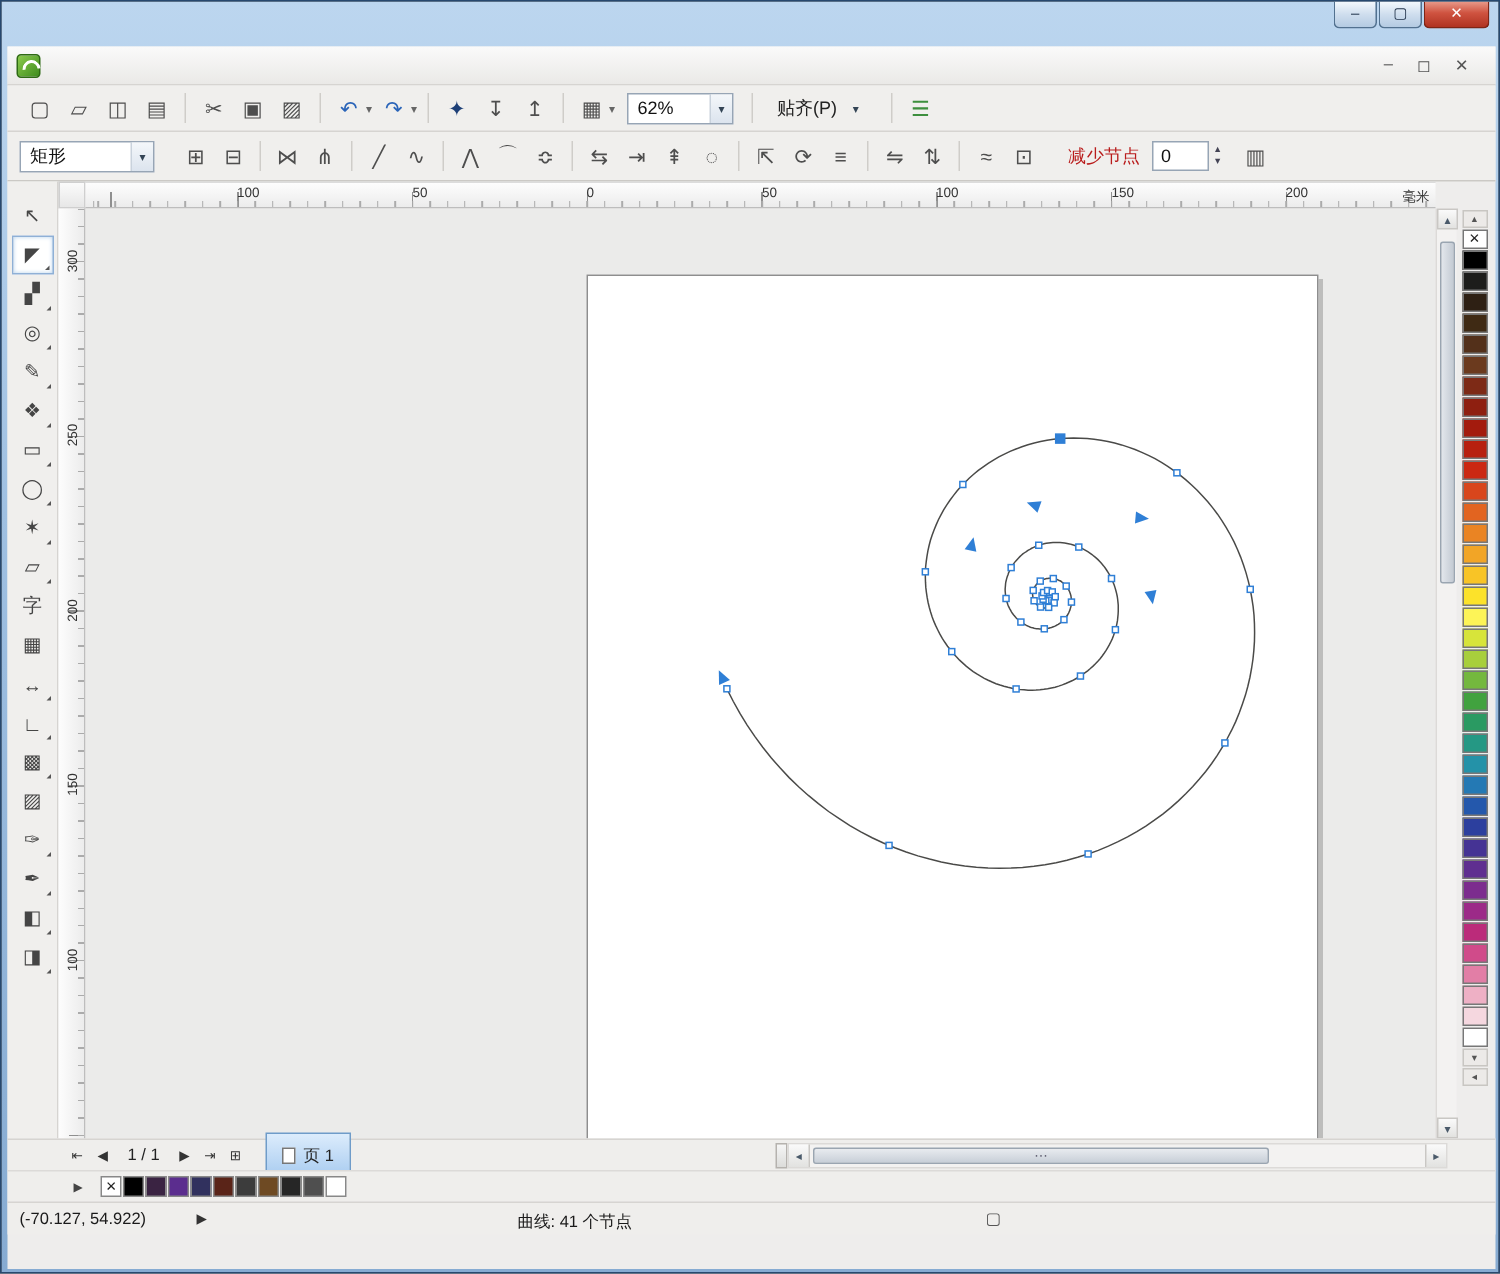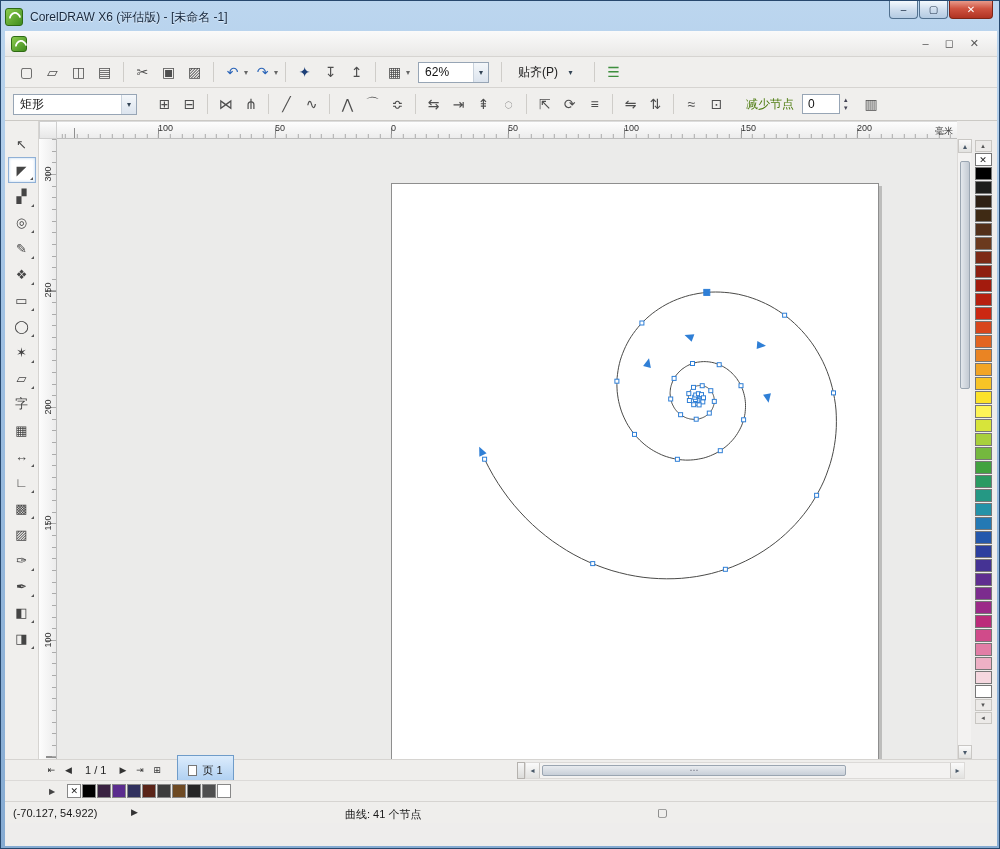--- a/index.html
+++ b/index.html
@@ -37,23 +37,23 @@
   .tsep { width:1px; height:20px; background:#cfcdc9; margin:0 4px; }
   .microdrop { font-size:8px; color:#666; margin-left:-3px; }
   .combo { display:flex; align-items:center; background:#fff; border:1px solid #97a5b5; height:21px; font-size:12px; }
   .combo.zoom { width:71px; margin:0 5px; }
   .cval { flex:1; padding-left:6px; color:#111; }
   .carr { width:15px; height:100%; display:flex; align-items:center; justify-content:center; font-size:8px;
           color:#345; border-left:1px solid #c9d2dc; background:linear-gradient(#f4f7fa,#dce4ee); }
   .dropbtn { display:flex; align-items:center; gap:5px; padding:3px 9px; font-size:12px; color:#222;text-align:center; }
   .propbar { position:absolute; left:0; top:57px; width:992px; height:33px; display:flex; align-items:center;
              padding-left:8px; gap:2px; background:#f0efed; border-bottom:1px solid #cbc9c5; }
-  .pcombo { width:124px; margin-right:14px; }
+  .pcombo { width:90px; margin-right:14px; }
   .propicons { display:flex; align-items:center; gap:2px; }
-  .plabel { font-size:12px; color:#4d7c0f; margin:0 6px 0 16px; white-space:nowrap; }
+  .plabel { font-size:12px; color:#b91c1c; margin:0 6px 0 16px; white-space:nowrap; }
   .pinput { width:38px; height:20px; background:#fff; border:1px solid #97a5b5; font-size:12px;
             display:flex; align-items:center; padding-left:5px; color:#111; }
   .pspin { display:flex; flex-direction:column; font-size:7px; color:#445; line-height:1.1; margin-left:2px; }
   
   .toolbox { position:absolute; left:0; top:90px; width:34px; height:638px; background:#f0efed;
              border-right:1px solid #d6d4d1; display:flex; flex-direction:column; align-items:center;
              padding-top:10px; overflow:hidden; }
   .tool { width:28px; height:26px; display:flex; align-items:center; justify-content:center;
           font-size:13px; color:#454545; position:relative; flex:0 0 auto; }
   .tool.selected { background:#fff; border:1px solid #8fb0d6; box-shadow:inset 0 0 3px #b7d2ec; }
@@ -131,24 +131,20 @@
   .spageicon { position:absolute; left:652px; top:4px; font-size:11px; color:#555; }
   .status2 { position:absolute; left:0; top:792px; width:992px; height:23px; background:#efeeec;
           border-top:1px solid #dcdad8; font-size:11px; color:#1a1a1a; padding:5px 0 0 8px; }
   .status2 .fly { font-size:9px; margin-left:6px; color:#333; }
 </style>
 </head>
 <body>
 
 <div class="win">
 
-  <div class="titlebar">
-    <span class="applogo"></span>
-    <span class="title">CorelDRAW X6 (评估版) - [未命名 -1]</span>
-  </div>
   <div class="winbtns">
     <div class="wbtn">–</div>
     <div class="wbtn">▢</div>
     <div class="wbtn close">✕</div>
   </div>
 
   <div class="client">
 
     <div class="menubar">
       <span class="applogo small"></span>

